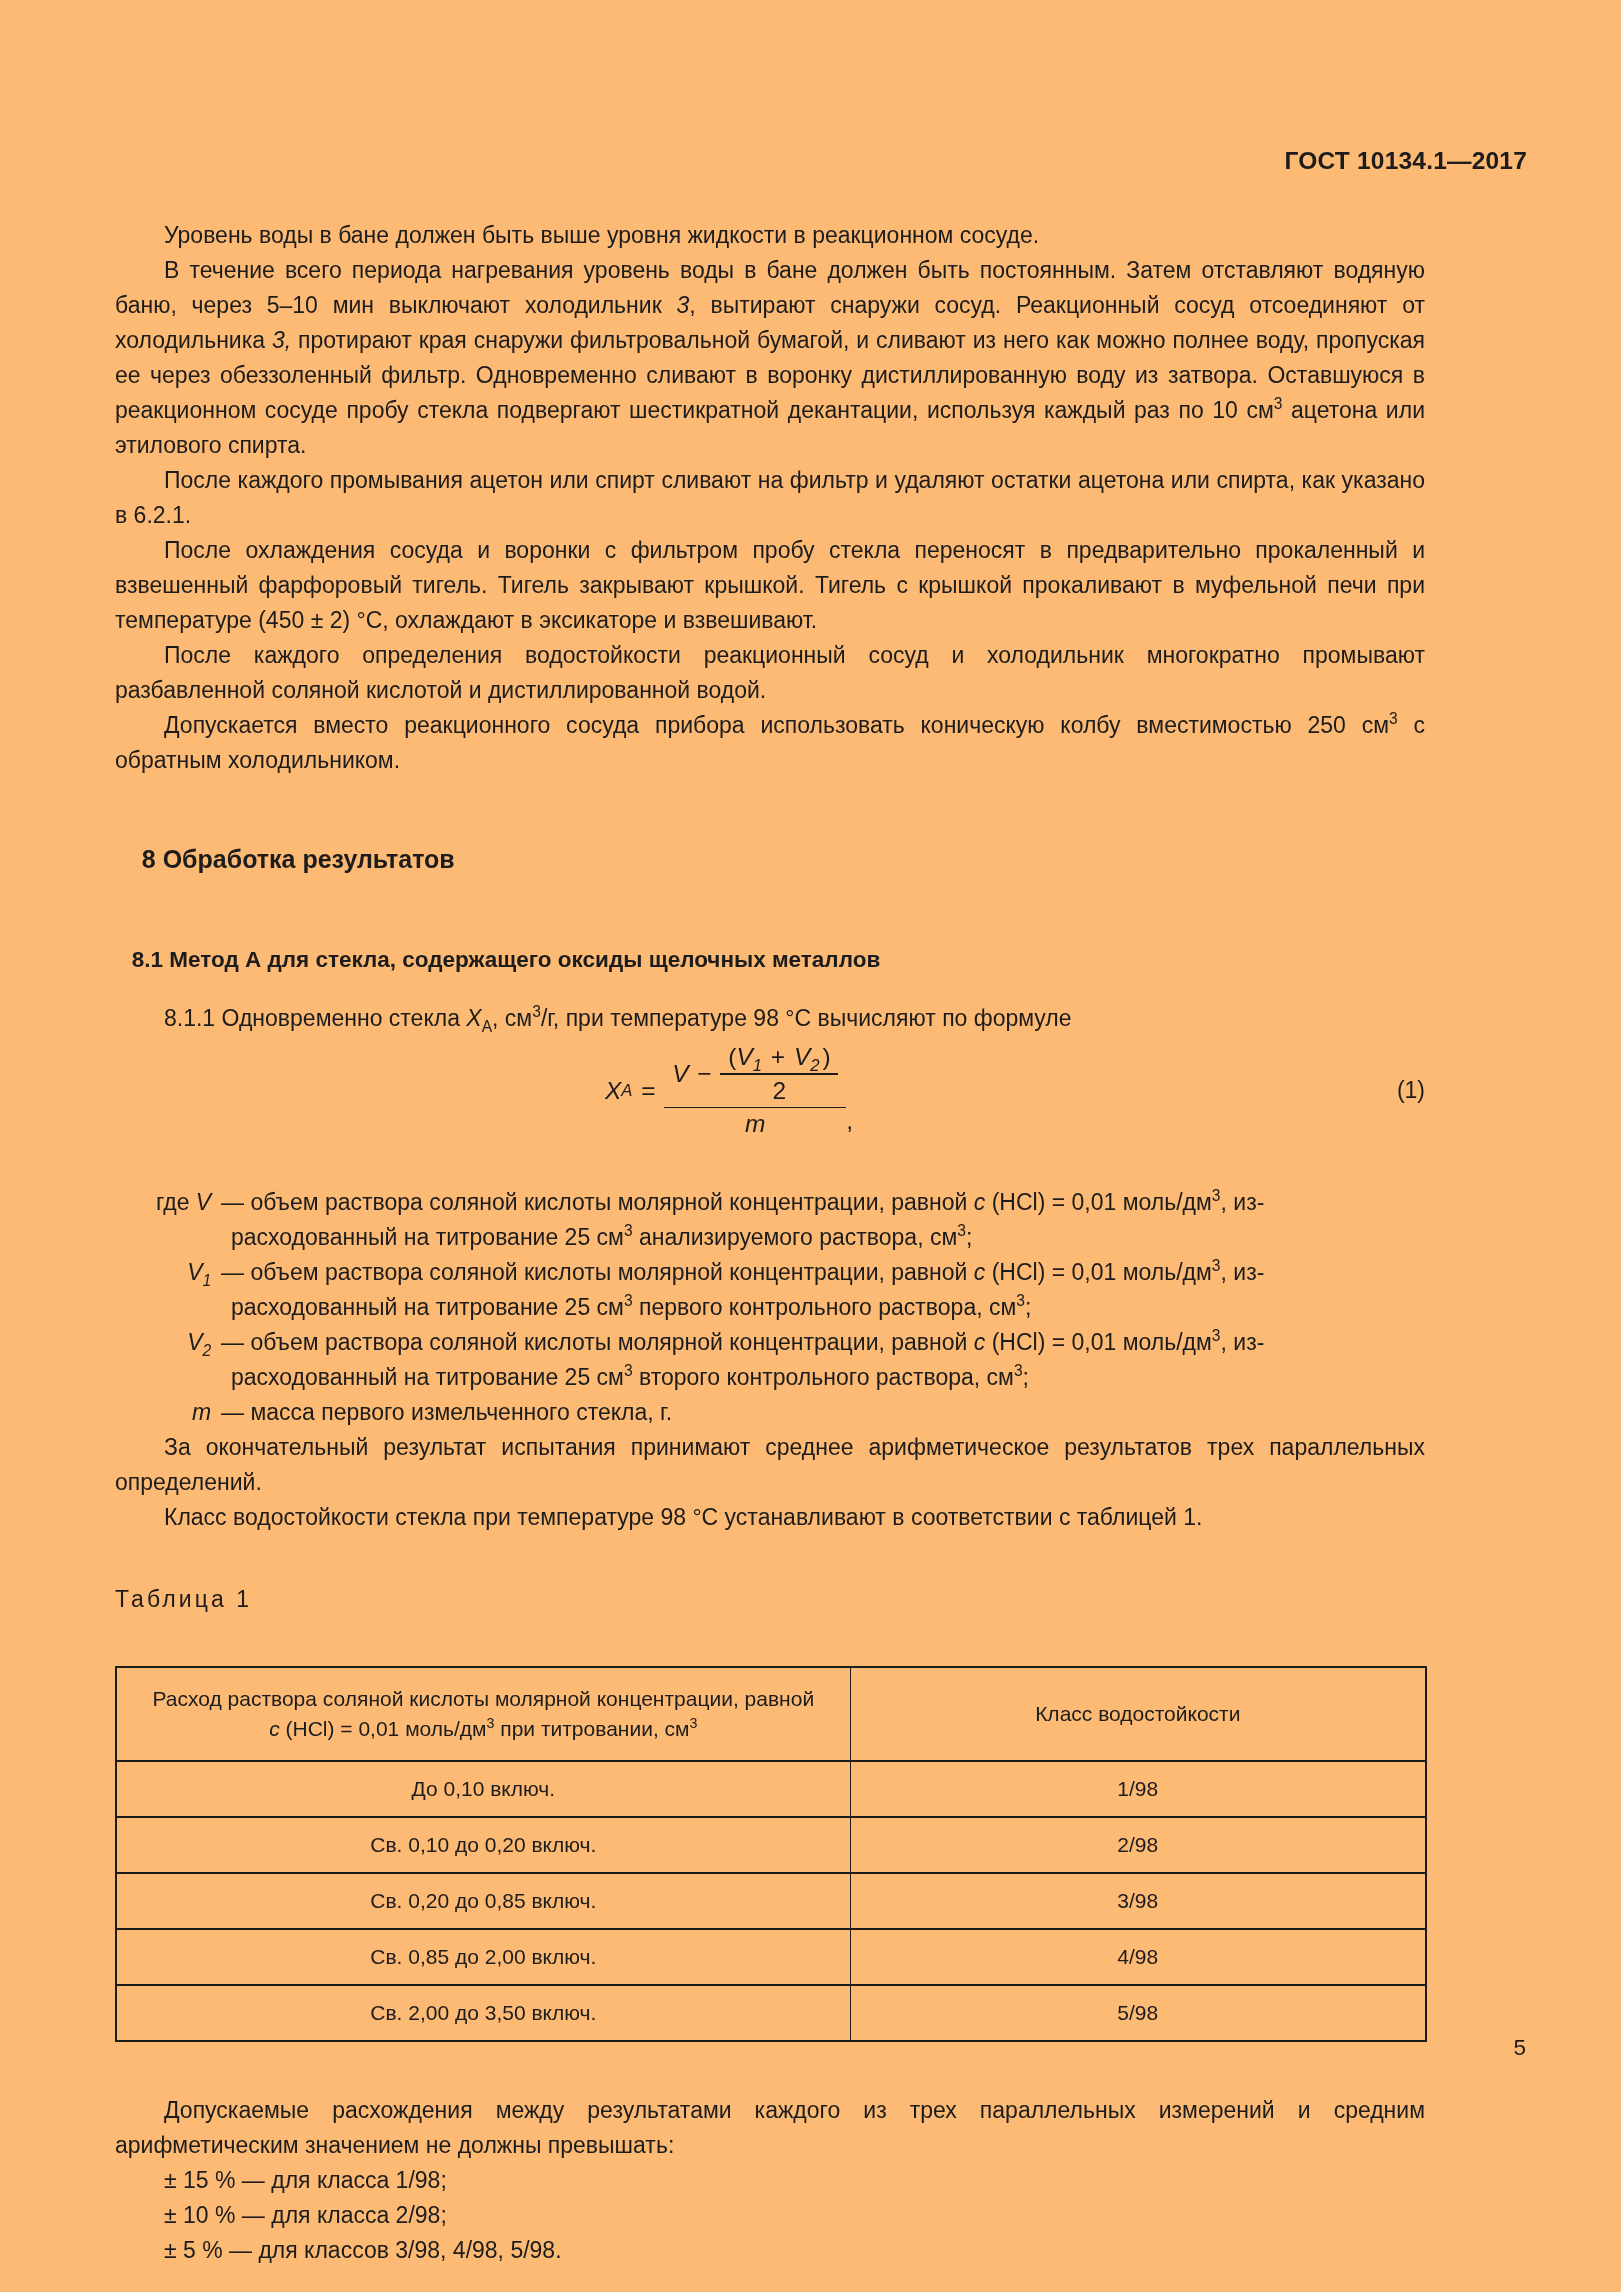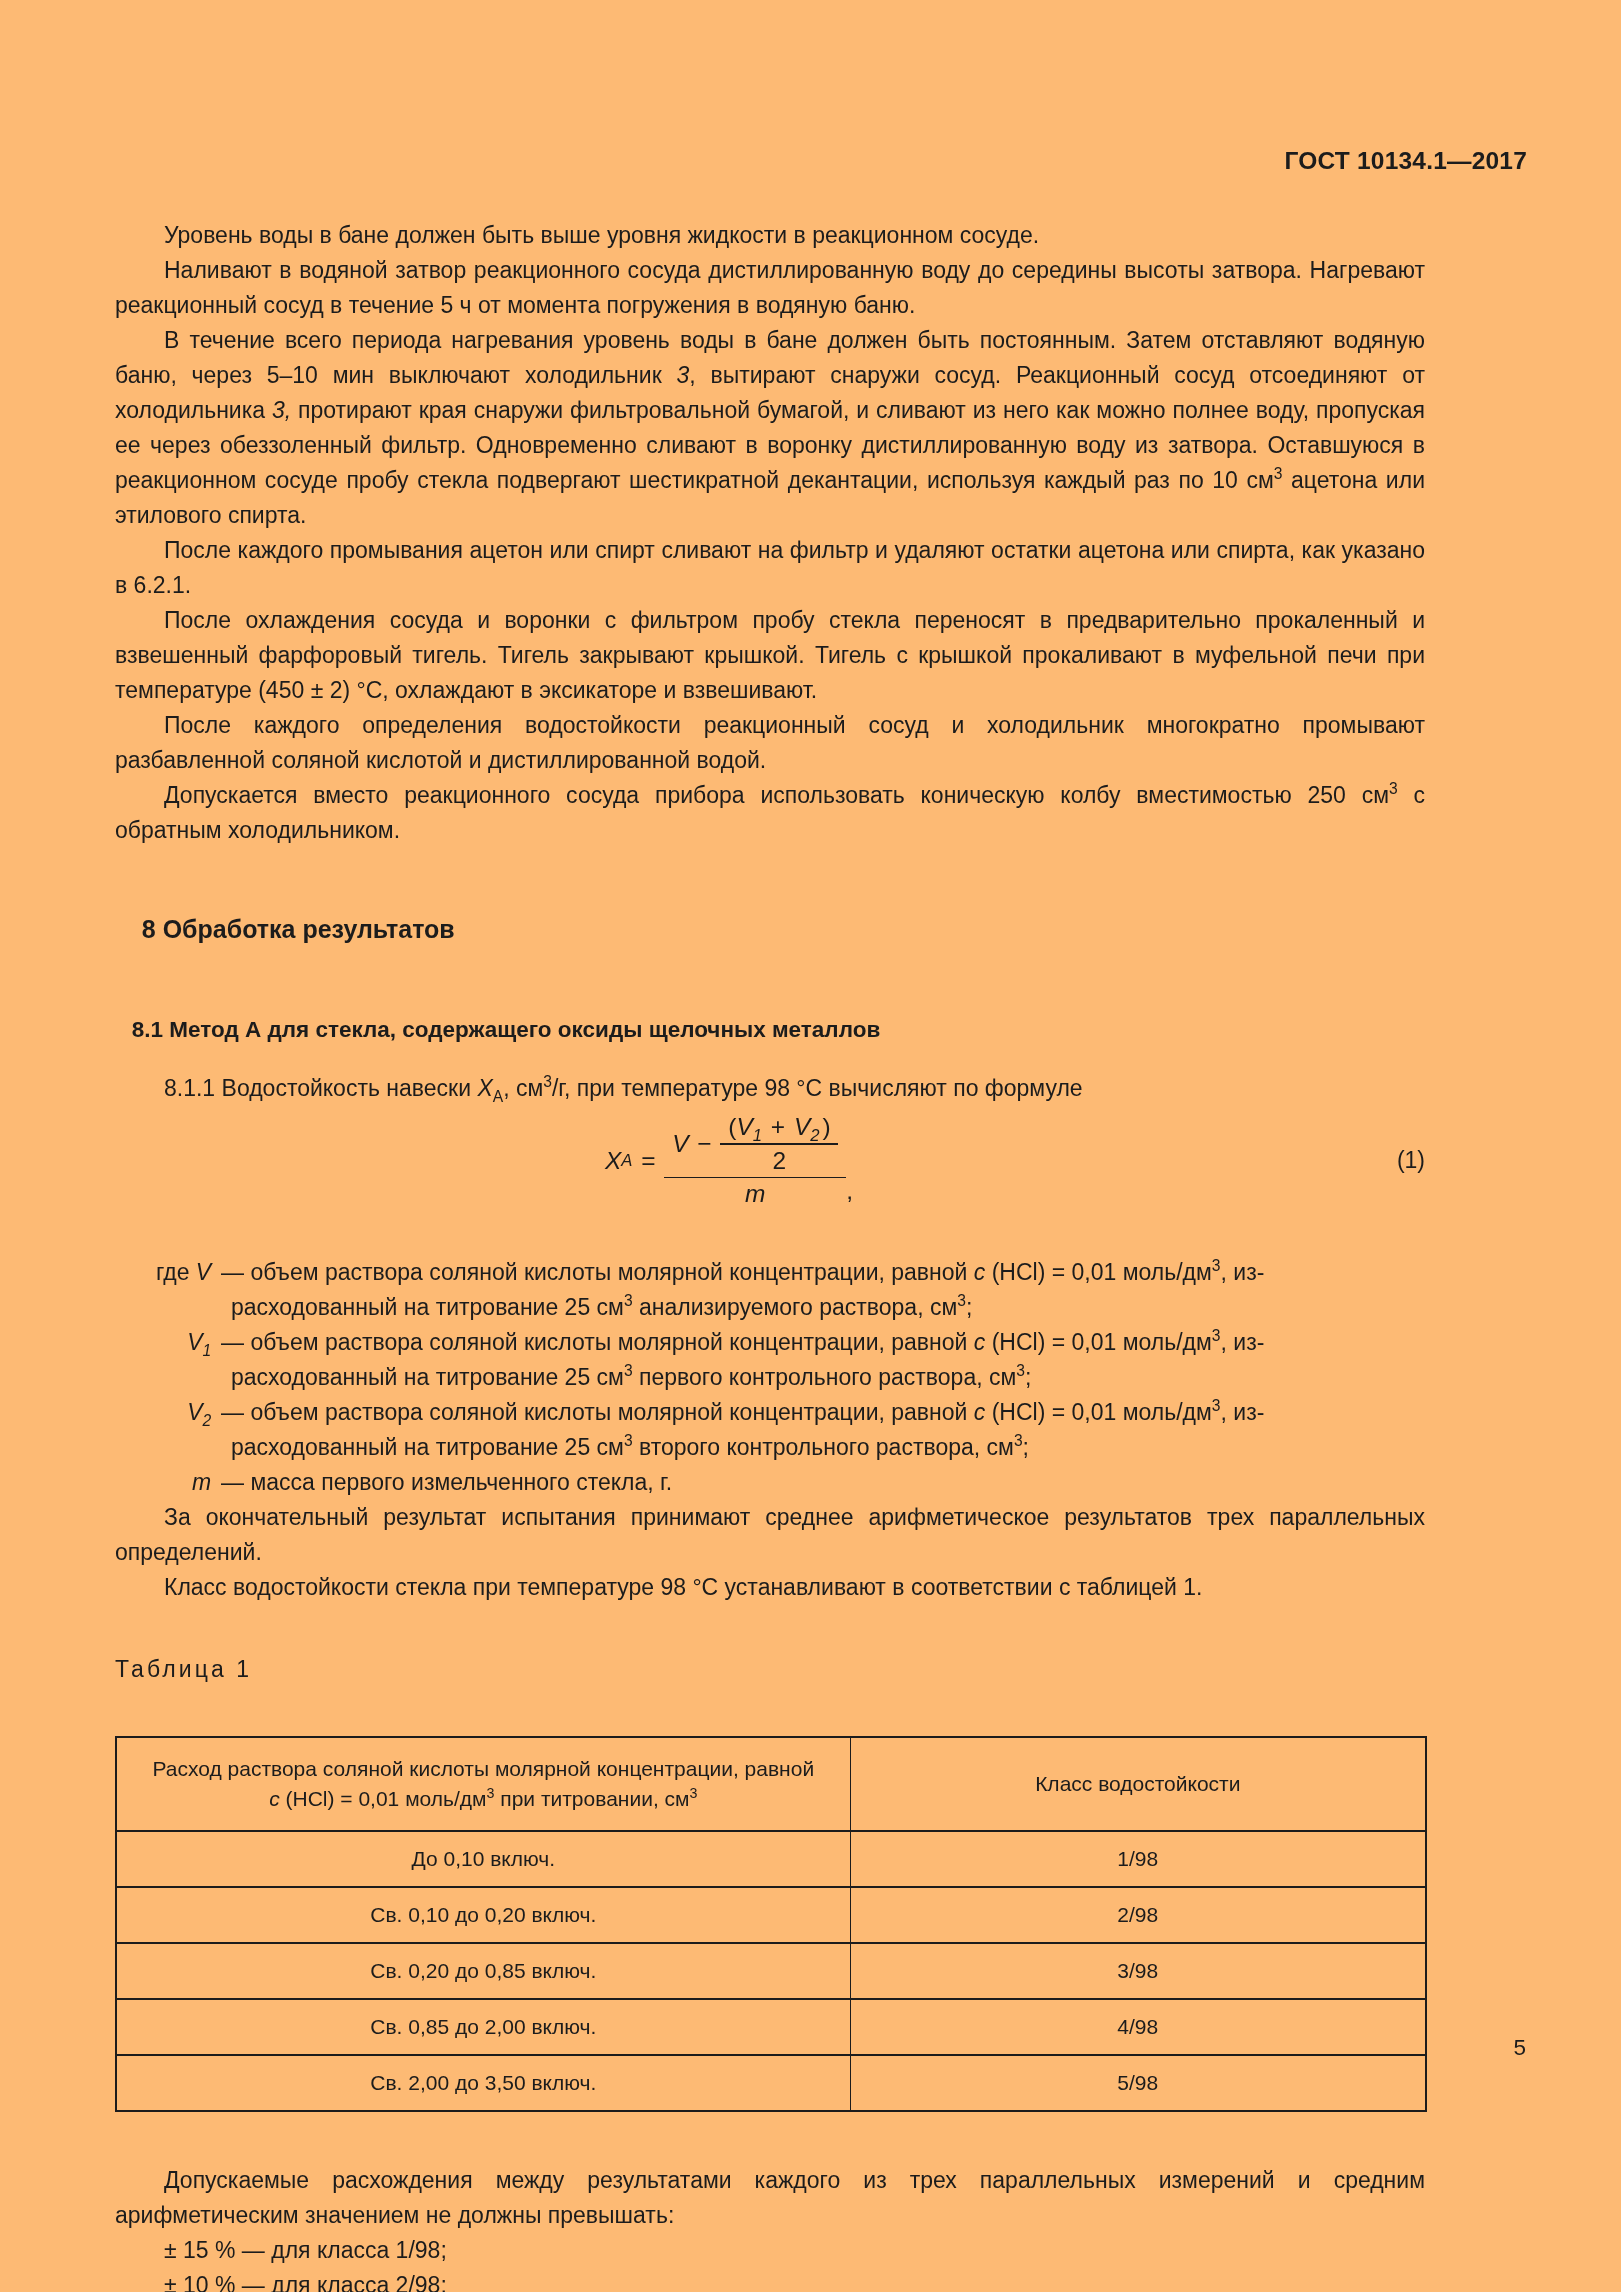--- a/index.html
+++ b/index.html
@@ -184,21 +184,20 @@
 <body>
 
 <div class="page">
 
   <div class="doc-header">ГОСТ 10134.1—2017</div>
 
   <div class="content">
 
     <p class="body">Уровень воды в бане должен быть выше уровня жидкости в реакционном сосуде.</p>
 
-    <p class="body">Наливают в водяной затвор реакционного сосуда дистиллированную воду до середины высоты затвора. Нагревают реакционный сосуд в течение 5 ч от момента погружения в водяную баню.</p>
 
     <p class="body"><span>В течение всего периода нагревания уровень воды в бане должен быть постоянным. Затем отставляют водяную баню, через 5–10 мин выключают холодильник </span><i>3</i><span>, вытирают снаружи сосуд. Реакционный сосуд отсоединяют от холодильника </span><i>3,</i><span> протирают края снаружи фильтровальной бумагой, и сливают из него как можно полнее воду, пропуская ее через обеззоленный фильтр. Одновременно сливают в воронку дистиллированную воду из затвора. Оставшуюся в реакционном сосуде пробу стекла подвергают шестикратной декантации, используя каждый раз по 10 см</span><sup>3</sup><span> ацетона или этилового спирта.</span></p>
 
     <p class="body">После каждого промывания ацетон или спирт сливают на фильтр и удаляют остатки ацетона или спирта, как указано в 6.2.1.</p>
 
     <p class="body">После охлаждения сосуда и воронки с фильтром пробу стекла переносят в предварительно прокаленный и взвешенный фарфоровый тигель. Тигель закрывают крышкой. Тигель с крышкой прокаливают в муфельной печи при температуре (450 ± 2) °С, охлаждают в эксикаторе и взвешивают.</p>
 
     <p class="body">После каждого определения водостойкости реакционный сосуд и холодильник многократно промывают разбавленной соляной кислотой и дистиллированной водой.</p>
 
     <p class="body"><span>Допускается вместо реакционного сосуда прибора использовать коническую колбу вместимостью 250 см</span><sup>3</sup><span> с обратным холодильником.</span></p>
@@ -206,21 +205,21 @@
     <div class="spacer-lg"></div>
 
     <h2 class="sec">8 Обработка результатов</h2>
 
     <div class="spacer-lg"></div>
 
     <h3 class="subsec">8.1 Метод А для стекла, содержащего оксиды щелочных металлов</h3>
 
     <div class="spacer-sm"></div>
 
-    <p class="body"><span>8.1.1 Водостойкость навески </span><i>X</i><sub>А</sub><span>, см</span><sup>3</sup><span>/г, при температуре 98 °С вычисляют по формуле</span></p>
+    <p class="body"><span>8.1.1 Одновременно стекла </span><i>X</i><sub>А</sub><span>, см</span><sup>3</sup><span>/г, при температуре 98 °С вычисляют по формуле</span></p>
 
     <div class="formula-row">
       <div class="formula">
         <span class="fx-var">X</span>
           <sub>А</sub>
         <span class="eqsign">=</span>
         <span class="frac">
           <span class="num inner-num">
             <span class="fx-var">V</span>
             <span class="eqsign">−</span>

